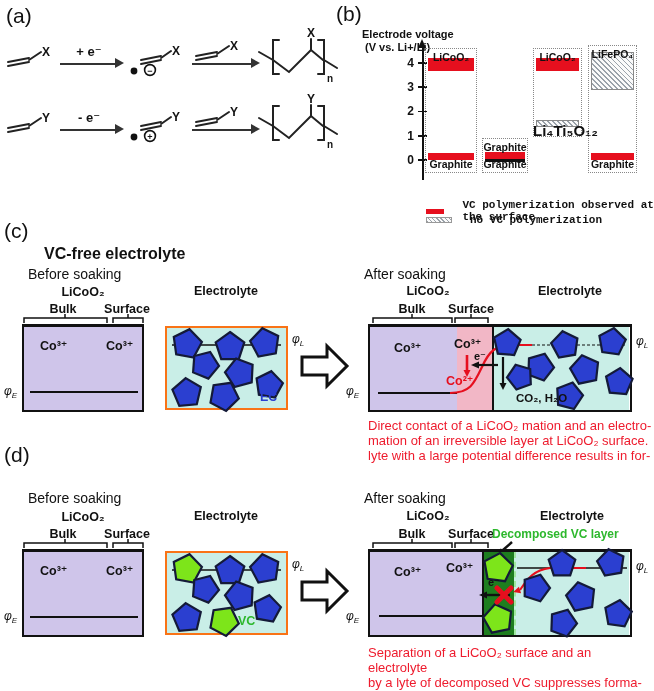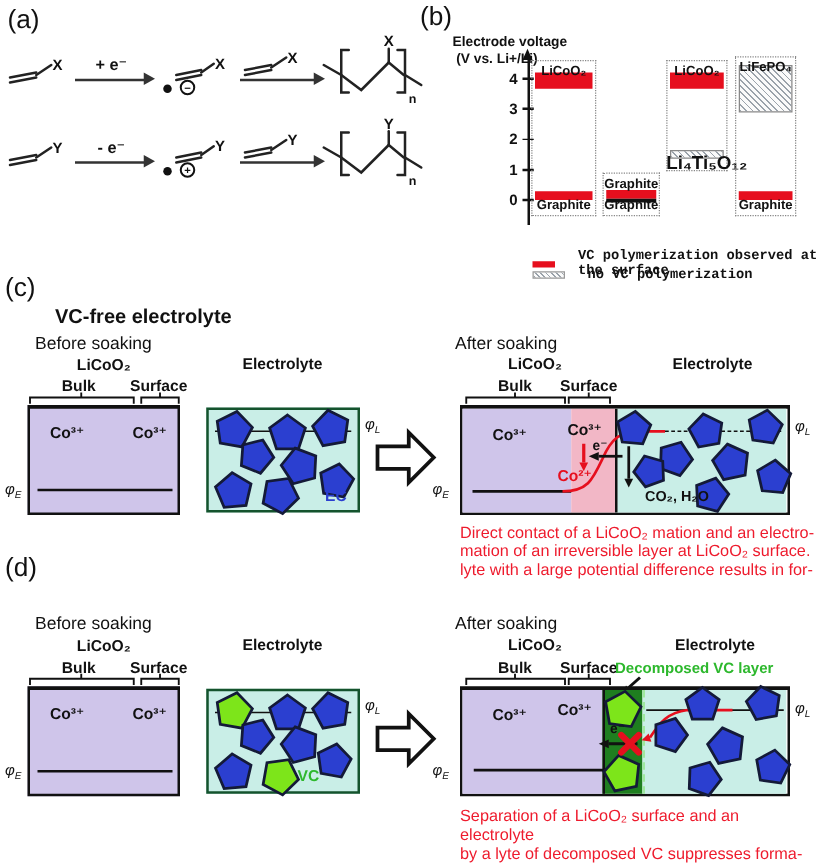--- a/index.html
+++ b/index.html
@@ -21,21 +21,21 @@
   .caption{position:absolute;font-size:13px;line-height:15px;color:var(--caption-red);}
   svg{position:absolute;overflow:visible;}
   svg.chem line, svg.chem polyline, svg.chem path{stroke:#222;stroke-width:2;fill:none;stroke-linecap:round;}
   svg.chem text{font:bold 12px "Liberation Sans","DejaVu Sans",sans-serif;fill:#111;}
   svg.bracket path{stroke:#111;stroke-width:1.5;fill:none;}
   .arrow{position:absolute;height:2.2px;background:#333;}
   .arrow::after{content:"";position:absolute;right:-8px;top:-4.6px;border-style:solid;
     border-width:5.5px 0 5.5px 9px;border-color:transparent transparent transparent #333;}
   .ebox{position:absolute;box-sizing:border-box;background:var(--purple);
     border:2px solid #111;border-top:3px solid #111;}
-  .elbox{position:absolute;box-sizing:border-box;background:var(--cyan);border:2px solid #14532d;}
+  .elbox{position:absolute;box-sizing:border-box;background:var(--cyan);border:2px solid #f97316;}
   .combo{position:absolute;box-sizing:border-box;border:2px solid #111;border-top:3px solid #111;}
   .reg{position:absolute;top:0;height:100%;}
   .hline{position:absolute;height:2px;background:#111;}
   
   #chart-area{position:absolute;left:360px;top:28px;width:292px;height:180px;}
   .axis{position:absolute;left:62px;top:20px;width:2px;height:132px;background:#111;}
   .axis-arrow{position:absolute;left:57.5px;top:11px;width:0;height:0;
     border-left:4.5px solid transparent;border-right:4.5px solid transparent;border-bottom:9px solid #111;}
   .tickline{position:absolute;width:9px;height:1.8px;background:#111;}
   .ticklabel{position:absolute;width:16px;text-align:right;font-size:12px;font-weight:bold;}

